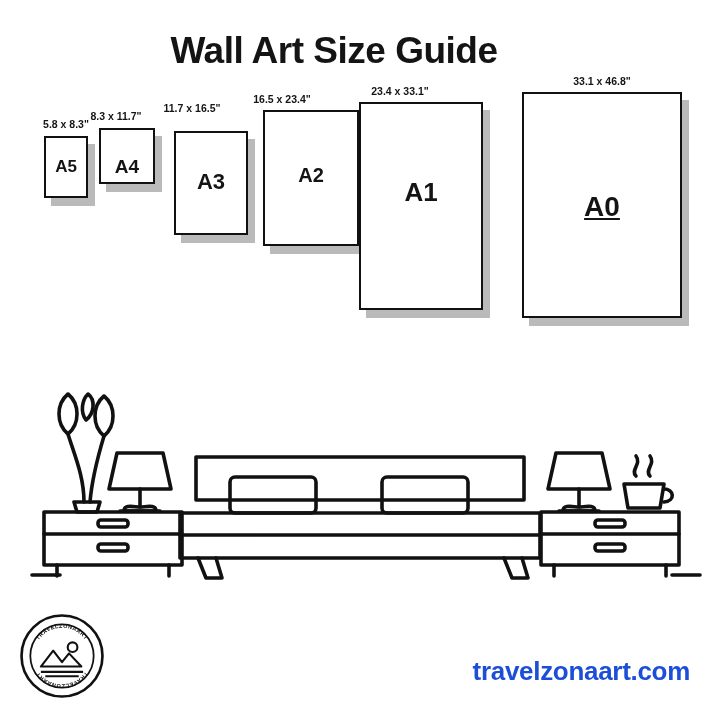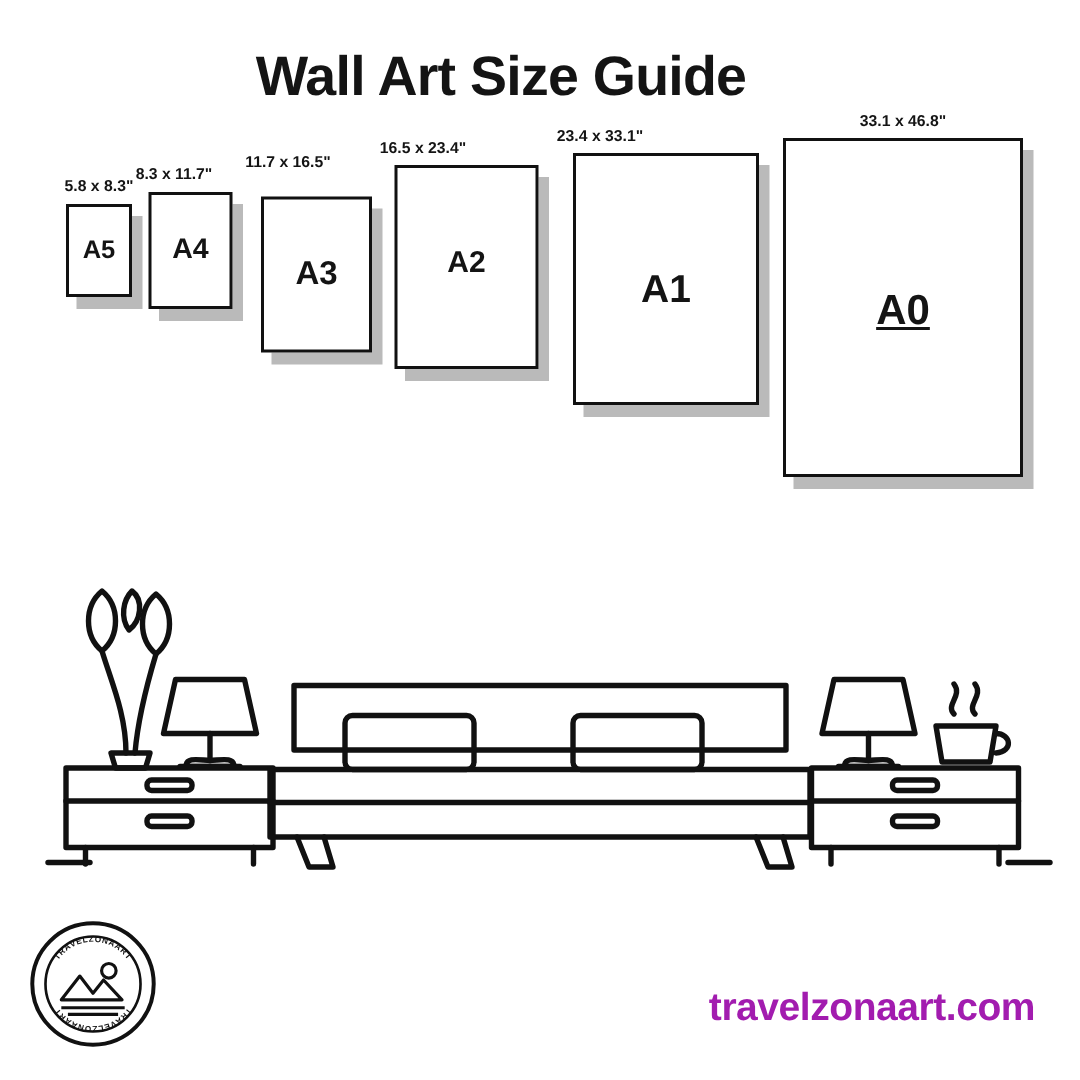--- a/index.html
+++ b/index.html
@@ -79,21 +79,21 @@
     height: 230px;
   }
 
   
   .footer-url {
     position: absolute;
     right: 30px;
     bottom: 33px;
     font-size: 26px;
     font-weight: bold;
-    color: #a21caf;
+    color: #1d4ed8;
     letter-spacing: -0.3px;
   }
   .logo {
     position: absolute;
     left: 18px;
     bottom: 20px;
     width: 88px;
     height: 88px;
   }
   .logo-text {
@@ -114,42 +114,42 @@
 
     <div class="frame-wrap">
       <div class="frame-dim" style="left:30px; top:118px; width:72px;">5.8 x 8.3"</div>
       <div class="frame-box" style="left:44px; top:136px; width:44px; height:62px;">
         <div class="frame-label" style="top:19px; font-size:17px;">A5</div>
       </div>
     </div>
 
     <div class="frame-wrap">
       <div class="frame-dim" style="left:72px; top:110px; width:88px;">8.3 x 11.7"</div>
-      <div class="frame-box" style="left:99px; top:128px; width:56px; height:78px;">
+      <div class="frame-box" style="left:99px; top:128px; width:56px; height:56px;">
         <div class="frame-label" style="top:26px; font-size:19px;">A4</div>
       </div>
     </div>
 
     <div class="frame-wrap">
       <div class="frame-dim" style="left:140px; top:102px; width:104px;">11.7 x 16.5"</div>
       <div class="frame-box" style="left:174px; top:131px; width:74px; height:104px;">
         <div class="frame-label" style="top:36px; font-size:22px;">A3</div>
       </div>
     </div>
 
     <div class="frame-wrap">
       <div class="frame-dim" style="left:222px; top:93px; width:120px;">16.5 x 23.4"</div>
       <div class="frame-box" style="left:263px; top:110px; width:96px; height:136px;">
         <div class="frame-label" style="top:52px; font-size:20px;">A2</div>
       </div>
     </div>
 
     <div class="frame-wrap">
       <div class="frame-dim" style="left:337px; top:85px; width:126px;">23.4 x 33.1"</div>
-      <div class="frame-box" style="left:382px; top:102px; width:124px; height:168px;">
+      <div class="frame-box" style="left:359px; top:102px; width:124px; height:208px;">
         <div class="frame-label" style="top:73px; font-size:26px;">A1</div>
       </div>
     </div>
 
     <div class="frame-wrap">
       <div class="frame-dim" style="left:513px; top:75px; width:178px;">33.1 x 46.8"</div>
       <div class="frame-box" style="left:522px; top:92px; width:160px; height:226px;">
         <div class="frame-label" style="top:97px; font-size:28px;text-decoration:underline;">A0</div>
       </div>
     </div>

